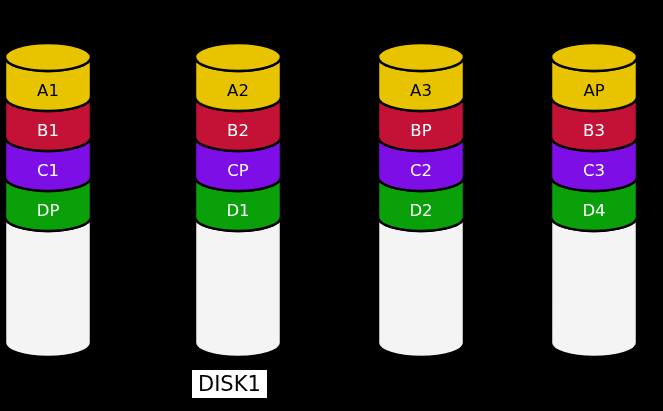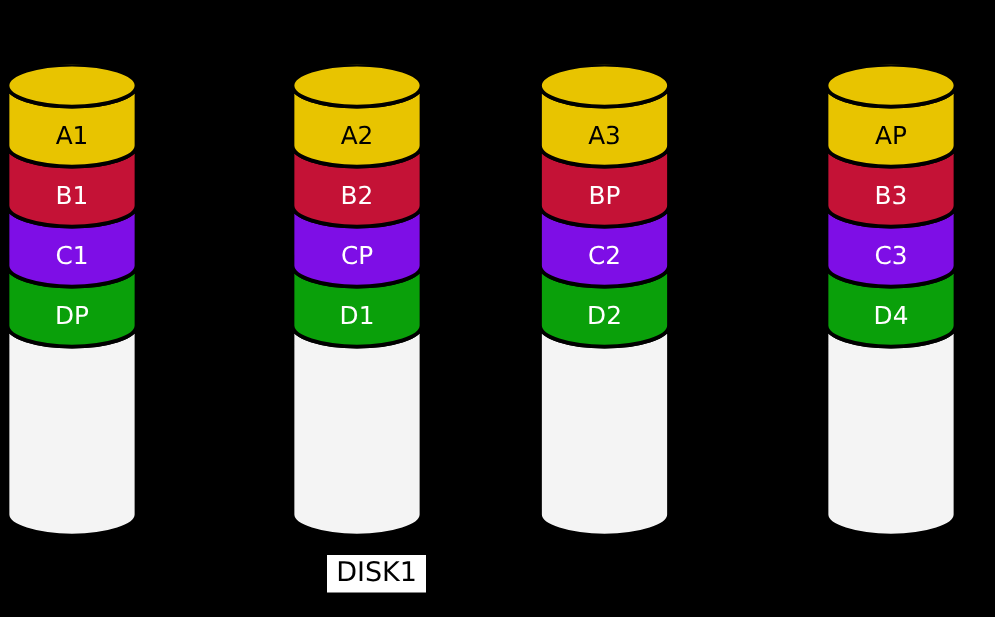--- a/index.html
+++ b/index.html
@@ -13,35 +13,35 @@
     height:411px;
     background:#000;
     overflow:hidden;
   }
   .disk{
     position:absolute;
     top:43px;
     width:92px;
     display:flex;
     flex-direction:column;
-    align-items:flex-end;
+    align-items:flex-start;
   }
   .disk svg{display:block;}
   .stripe-text{
     font-family:"DejaVu Sans","Liberation Sans",sans-serif;
     font-size:16.5px;
     text-anchor:middle;
   }
   .stripe-text.dark{fill:#000000;}
   .stripe-text.light{fill:#ffffff;}
   .chip{
     margin-top:11px;
     background:#ffffff;
     color:#000000;
-    font-size:18px;
+    font-size:21px;
     line-height:1.15;
     padding:2px 6px;
   }
 </style>
 </head>
 <body>
 
 <div class="stage">
 
   <div class="disk" style="left:2px">
@@ -69,21 +69,21 @@
       <path stroke="#000000" stroke-width="2.5" d="M3 14 A43 14 0 0 0 89 14 L89 54 A43 14 0 0 1 3 54 Z" fill="#e8c400"></path>
       <ellipse cx="46" cy="14" rx="43" ry="14" stroke="#000000" stroke-width="2.5" fill="#e8c400"></ellipse>
       <text class="stripe-text dark" x="46" y="53">A2</text>
       <text class="stripe-text light" x="46" y="93">B2</text>
       <text class="stripe-text light" x="46" y="133">CP</text>
       <text class="stripe-text light" x="46" y="173">D1</text>
     </svg>
     <div class="chip">DISK1</div>
   </div>
 
-  <div class="disk" style="left:357px">
+  <div class="disk" style="left:375px">
     <svg viewBox="0 0 92 316" width="92" height="316">
       <path stroke="#000000" stroke-width="2.5" d="M3 174 A43 14 0 0 0 89 174 L89 300 A43 14 0 0 1 3 300 Z" fill="#f4f4f4"></path>
       <path stroke="#000000" stroke-width="2.5" d="M3 134 A43 14 0 0 0 89 134 L89 174 A43 14 0 0 1 3 174 Z" fill="#0aa00a"></path>
       <path stroke="#000000" stroke-width="2.5" d="M3 94 A43 14 0 0 0 89 94 L89 134 A43 14 0 0 1 3 134 Z" fill="#7e0ee6"></path>
       <path stroke="#000000" stroke-width="2.5" d="M3 54 A43 14 0 0 0 89 54 L89 94 A43 14 0 0 1 3 94 Z" fill="#c41236"></path>
       <path stroke="#000000" stroke-width="2.5" d="M3 14 A43 14 0 0 0 89 14 L89 54 A43 14 0 0 1 3 54 Z" fill="#e8c400"></path>
       <ellipse cx="46" cy="14" rx="43" ry="14" stroke="#000000" stroke-width="2.5" fill="#e8c400"></ellipse>
       <text class="stripe-text dark" x="46" y="53">A3</text>
       <text class="stripe-text light" x="46" y="93">BP</text>
       <text class="stripe-text light" x="46" y="133">C2</text>

